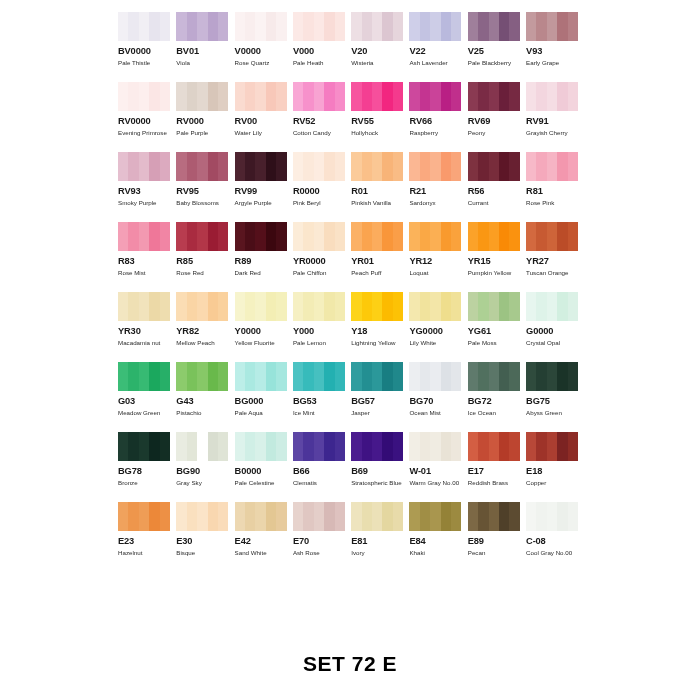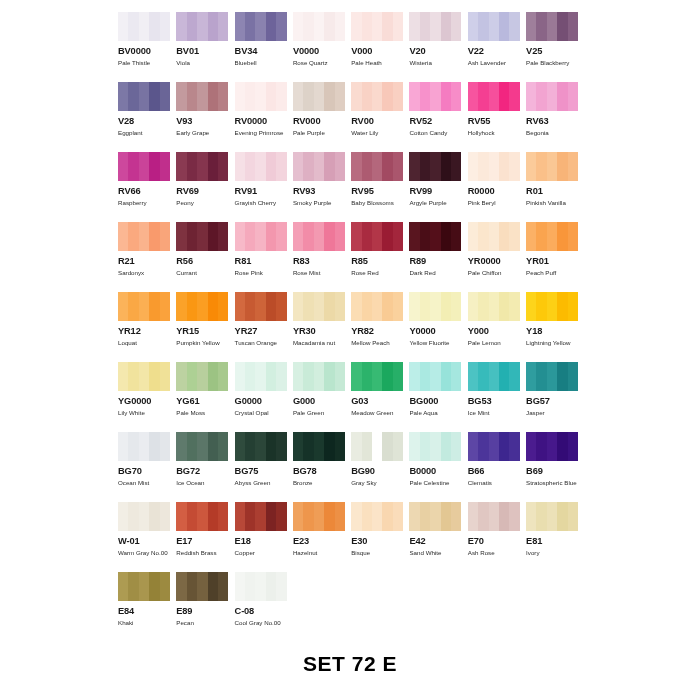--- a/index.html
+++ b/index.html
@@ -113,33 +113,20 @@
             <i style="background: rgb(185, 163, 204);"></i>
             <i style="background: rgb(195, 176, 211);"></i>
           </div>
         </div>
         <div class="code">BV01</div>
         <div class="name">Viola</div>
       </div>
       <div class="cell">
         <div class="swatch">
           <div class="bands">
-            <i style="background: rgb(141, 133, 178);"></i>
-            <i style="background: rgb(122, 114, 164);"></i>
-            <i style="background: rgb(138, 130, 175);"></i>
-            <i style="background: rgb(109, 99, 154);"></i>
-            <i style="background: rgb(125, 116, 166);"></i>
-          </div>
-        </div>
-        <div class="code">BV34</div>
-        <div class="name">Bluebell</div>
-      </div>
-      <div class="cell">
-        <div class="swatch">
-          <div class="bands">
             <i style="background: rgb(251, 242, 242);"></i>
             <i style="background: rgb(249, 238, 238);"></i>
             <i style="background: rgb(251, 243, 243);"></i>
             <i style="background: rgb(247, 234, 234);"></i>
             <i style="background: rgb(250, 240, 240);"></i>
           </div>
         </div>
         <div class="code">V0000</div>
         <div class="name">Rose Quartz</div>
       </div>
@@ -191,33 +178,20 @@
             <i style="background: rgb(117, 79, 116);"></i>
             <i style="background: rgb(133, 95, 130);"></i>
           </div>
         </div>
         <div class="code">V25</div>
         <div class="name">Pale Blackberry</div>
       </div>
       <div class="cell">
         <div class="swatch">
           <div class="bands">
-            <i style="background: rgb(124, 120, 166);"></i>
-            <i style="background: rgb(107, 103, 153);"></i>
-            <i style="background: rgb(120, 115, 162);"></i>
-            <i style="background: rgb(91, 86, 140);"></i>
-            <i style="background: rgb(106, 101, 151);"></i>
-          </div>
-        </div>
-        <div class="code">V28</div>
-        <div class="name">Eggplant</div>
-      </div>
-      <div class="cell">
-        <div class="swatch">
-          <div class="bands">
             <i style="background: rgb(195, 154, 158);"></i>
             <i style="background: rgb(185, 135, 140);"></i>
             <i style="background: rgb(193, 151, 155);"></i>
             <i style="background: rgb(174, 114, 121);"></i>
             <i style="background: rgb(182, 127, 133);"></i>
           </div>
         </div>
         <div class="code">V93</div>
         <div class="name">Early Grape</div>
       </div>
@@ -282,33 +256,20 @@
             <i style="background: rgb(242, 38, 128);"></i>
             <i style="background: rgb(244, 58, 141);"></i>
           </div>
         </div>
         <div class="code">RV55</div>
         <div class="name">Hollyhock</div>
       </div>
       <div class="cell">
         <div class="swatch">
           <div class="bands">
-            <i style="background: rgb(244, 180, 218);"></i>
-            <i style="background: rgb(242, 164, 209);"></i>
-            <i style="background: rgb(243, 176, 215);"></i>
-            <i style="background: rgb(239, 146, 200);"></i>
-            <i style="background: rgb(241, 159, 207);"></i>
-          </div>
-        </div>
-        <div class="code">RV63</div>
-        <div class="name">Begonia</div>
-      </div>
-      <div class="cell">
-        <div class="swatch">
-          <div class="bands">
             <i style="background: rgb(205, 72, 157);"></i>
             <i style="background: rgb(196, 52, 145);"></i>
             <i style="background: rgb(202, 67, 153);"></i>
             <i style="background: rgb(185, 31, 132);"></i>
             <i style="background: rgb(192, 47, 140);"></i>
           </div>
         </div>
         <div class="code">RV66</div>
         <div class="name">Raspberry</div>
       </div>
@@ -646,46 +607,46 @@
             <i style="background: rgb(210, 239, 224);"></i>
             <i style="background: rgb(219, 241, 230);"></i>
           </div>
         </div>
         <div class="code">G0000</div>
         <div class="name">Crystal Opal</div>
       </div>
       <div class="cell">
         <div class="swatch">
           <div class="bands">
-            <i style="background: rgb(215, 240, 226);"></i>
-            <i style="background: rgb(201, 235, 216);"></i>
-            <i style="background: rgb(210, 238, 222);"></i>
-            <i style="background: rgb(185, 229, 205);"></i>
-            <i style="background: rgb(197, 233, 213);"></i>
-          </div>
-        </div>
-        <div class="code">G000</div>
-        <div class="name">Pale Green</div>
-      </div>
-      <div class="cell">
-        <div class="swatch">
-          <div class="bands">
             <i style="background: rgb(59, 189, 119);"></i>
             <i style="background: rgb(44, 179, 107);"></i>
             <i style="background: rgb(55, 186, 115);"></i>
             <i style="background: rgb(27, 168, 94);"></i>
             <i style="background: rgb(39, 175, 104);"></i>
           </div>
         </div>
         <div class="code">G03</div>
         <div class="name">Meadow Green</div>
       </div>
       <div class="cell">
         <div class="swatch">
           <div class="bands">
+            <i style="background: rgb(140, 203, 108);"></i>
+            <i style="background: rgb(122, 194, 91);"></i>
+            <i style="background: rgb(135, 200, 103);"></i>
+            <i style="background: rgb(105, 185, 75);"></i>
+            <i style="background: rgb(118, 191, 88);"></i>
+          </div>
+        </div>
+        <div class="code">G43</div>
+        <div class="name">Pistachio</div>
+      </div>
+      <div class="cell">
+        <div class="swatch">
+          <div class="bands">
             <i style="background: rgb(188, 238, 232);"></i>
             <i style="background: rgb(170, 233, 225);"></i>
             <i style="background: rgb(182, 236, 230);"></i>
             <i style="background: rgb(151, 227, 218);"></i>
             <i style="background: rgb(165, 231, 223);"></i>
           </div>
         </div>
         <div class="code">BG000</div>
         <div class="name">Pale Aqua</div>
       </div>

